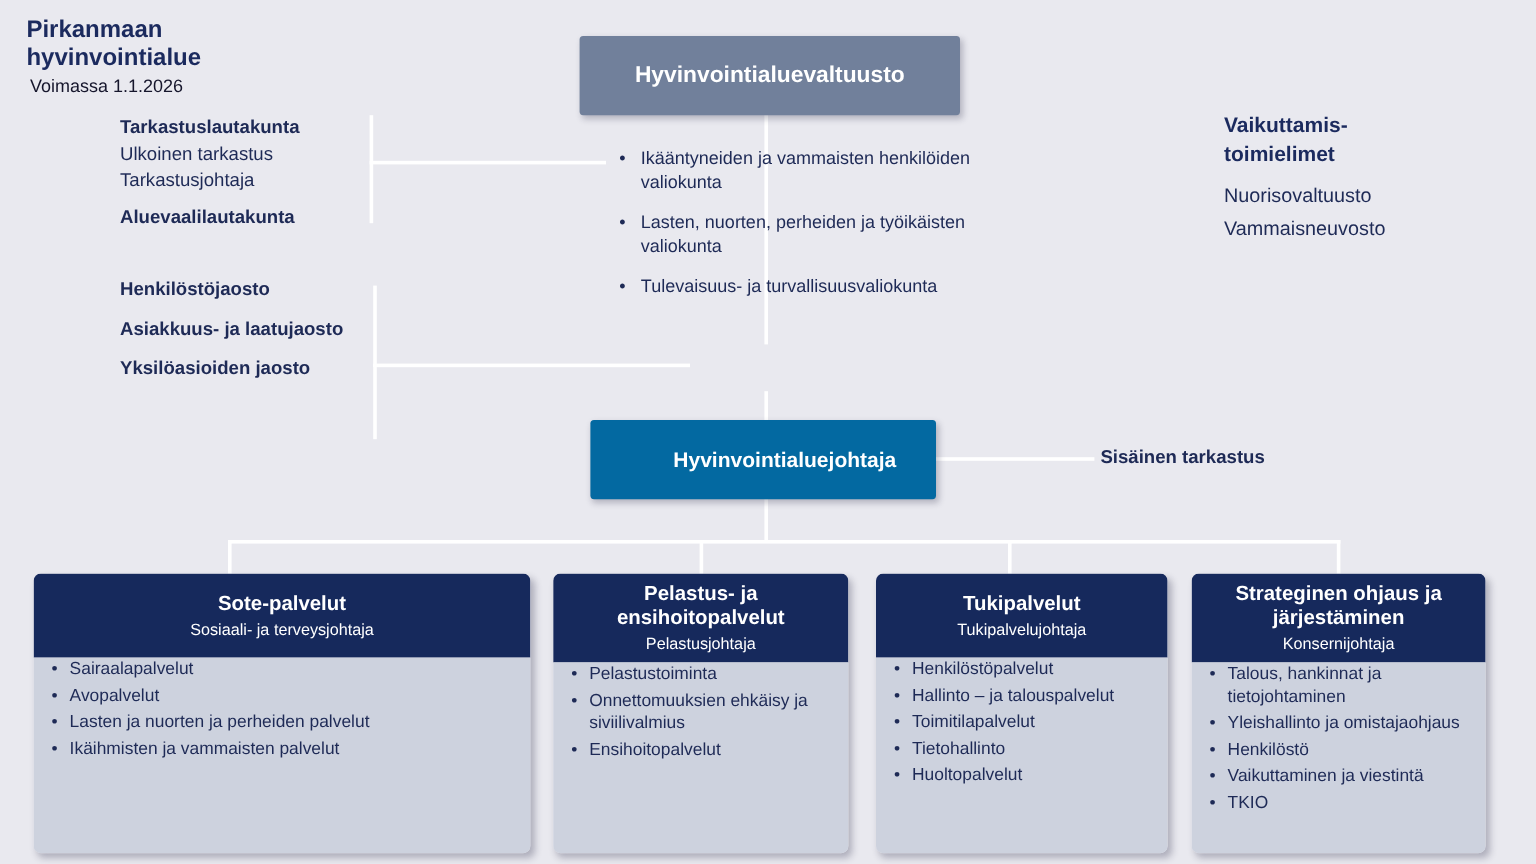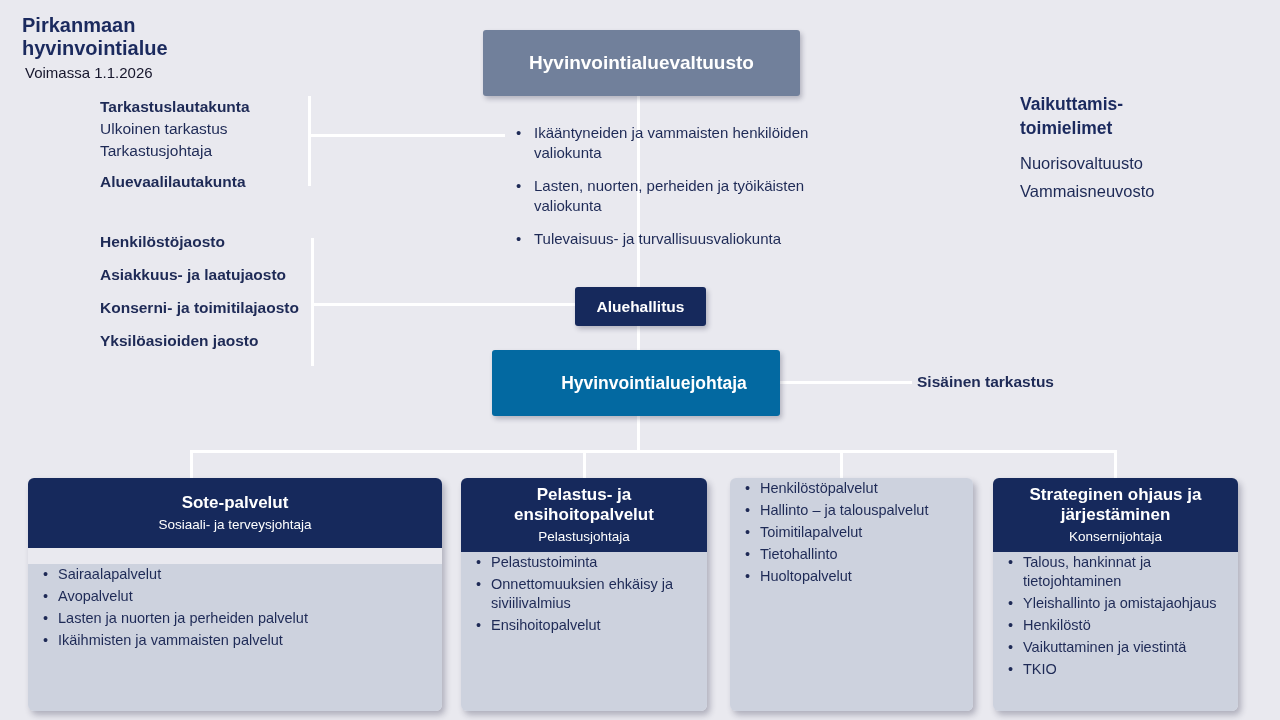--- a/index.html
+++ b/index.html
@@ -48,21 +48,21 @@
   .influence { position:absolute; left:1020px; top:92px; }
   .influence h3 { font-size:17.5px; font-weight:bold; line-height:24px; color:#1b2a5e; }
   .influence ul { list-style:none; margin-top:9px; }
   .influence li { font-size:16.5px; line-height:28px; }
 
   .internal-audit { position:absolute; left:917px; top:373px; font-size:15.5px; font-weight:bold; }
 
   
   .card { position:absolute; top:478px; height:233px; display:flex; flex-direction:column;
           border-radius:6px; overflow:hidden; box-shadow:3px 4px 6px rgba(40,40,70,.30); }
-  .card-1 { left:28px;  width:414px;gap:16px; }
+  .card-1 { left:28px;  width:414px; }
   .card-2 { left:461px; width:246px; }
   .card-3 { left:730px; width:243px; }
   .card-4 { left:993px; width:245px; }
 
   .card-head { background:#16295c; color:#fff; min-height:70px; padding:7px 8px;
                display:flex; flex-direction:column; justify-content:center; text-align:center; }
   .card-title { font-size:17px; font-weight:bold; line-height:20px; }
   .card-sub   { font-size:13.5px; line-height:17px; margin-top:3px; }
 
   .card-body { background:#cdd2de; flex:1; padding:1px 8px 8px 12px; }
@@ -102,44 +102,40 @@
   <div class="audit-group">
     <p class="b">Tarkastuslautakunta</p>
     <p>Ulkoinen tarkastus</p>
     <p>Tarkastusjohtaja</p>
     <p class="b gap">Aluevaalilautakunta</p>
   </div>
 
   <div class="sub-group">
     <p>Henkilöstöjaosto</p>
     <p>Asiakkuus- ja laatujaosto</p>
-    <p>Konserni- ja toimitilajaosto</p>
     <p>Yksilöasioiden jaosto</p>
   </div>
 
   <ul class="committees">
     <li>Ikääntyneiden ja vammaisten henkilöiden valiokunta</li>
     <li>Lasten, nuorten, perheiden ja työikäisten valiokunta</li>
     <li>Tulevaisuus- ja turvallisuusvaliokunta</li>
   </ul>
 
   <div class="influence">
     <h3>
       <span>Vaikuttamis-</span><br>
       <span>toimielimet</span>
     </h3>
     <ul>
       <li>Nuorisovaltuusto</li>
       <li>Vammaisneuvosto</li>
     </ul>
   </div>
 
-  <div class="node node-board">
-    <span>Aluehallitus</span>
-  </div>
 
   <div class="node node-director">
     <span>Hyvinvointialuejohtaja</span>
   </div>
 
   <div class="internal-audit">Sisäinen tarkastus</div>
 
   <div class="card card-1">
     <div class="card-head">
       <div class="card-title">Sote-palvelut</div>
@@ -163,20 +159,24 @@
     <div class="card-body">
       <ul>
         <li>Pelastustoiminta</li>
         <li>Onnettomuuksien ehkäisy ja siviilivalmius</li>
         <li>Ensihoitopalvelut</li>
       </ul>
     </div>
   </div>
 
   <div class="card card-3">
+    <div class="card-head">
+      <div class="card-title">Tukipalvelut</div>
+      <div class="card-sub">Tukipalvelujohtaja</div>
+    </div>
     <div class="card-body">
       <ul>
         <li>Henkilöstöpalvelut</li>
         <li>Hallinto – ja talouspalvelut</li>
         <li>Toimitilapalvelut</li>
         <li>Tietohallinto</li>
         <li>Huoltopalvelut</li>
       </ul>
     </div>
   </div>

